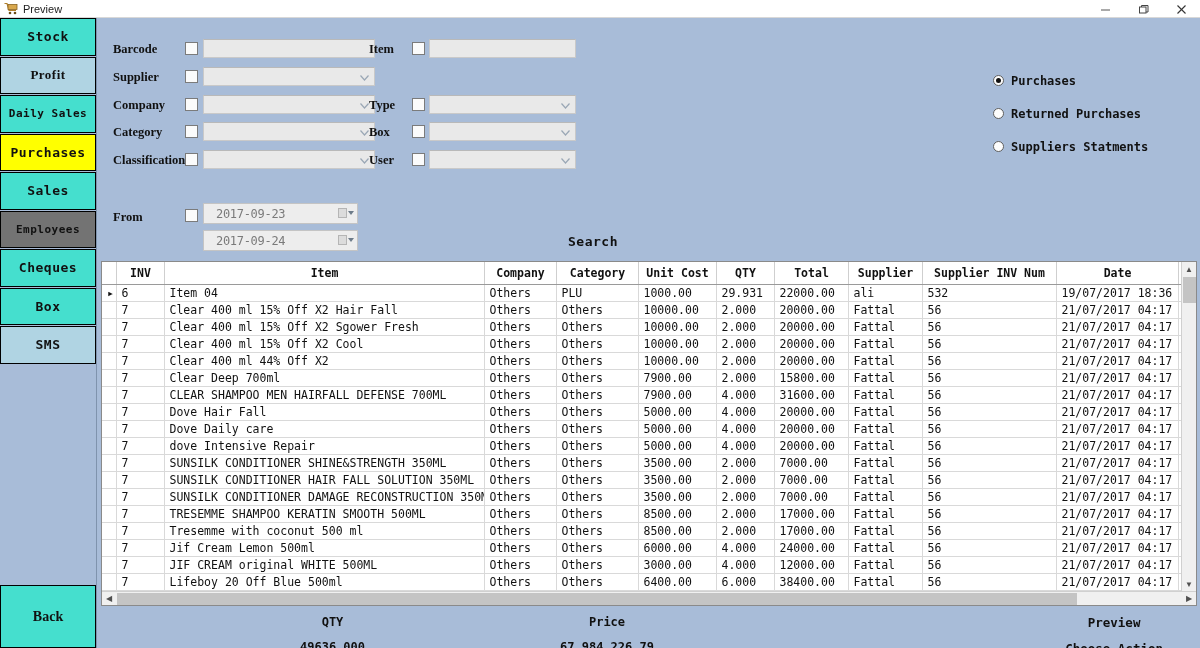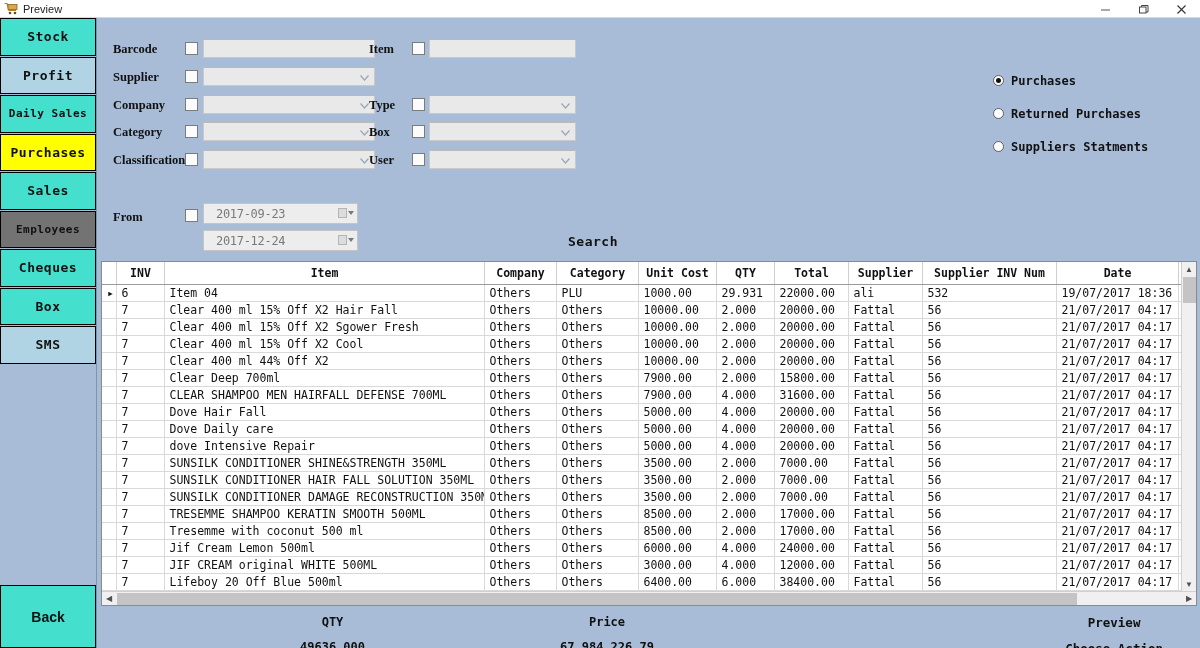--- a/index.html
+++ b/index.html
@@ -53,21 +53,21 @@
     color: #111;
     cursor: pointer;
     letter-spacing: 0.5px;
   }
   .side-btn.small { font-size: 11px; }
   .side-spacer { flex: 1 1 auto; }
   #back-btn {
     height: 63px;
     border: 1px solid #000;
     display: flex; align-items: center; justify-content: center;
-    font-family: Liberation Sans, sans-serif;
+    font-family: Liberation Serif, serif;
     font-weight: bold; font-size: 14px; color: #111;
     cursor: pointer;
   }
 
   
   #main {
     flex: 1 1 auto; height: 630px;
     background: #a8bcd8;
     position: relative;
     border-left: 1px solid #7f93ad;
@@ -336,21 +336,21 @@
     </div>
   </div>
 </div>
 
 <div id="root">
 
   <div id="sidebar">
     <div class="side-btn" style="background: rgb(69, 223, 206);">
       <span>Stock</span>
     </div>
-    <div class="side-btn" style="background: rgb(176, 212, 227);">
+    <div class="side-btn" style="background: rgb(176, 212, 227); font-family: Liberation Serif, serif;">
       <span>Profit</span>
     </div>
     <div class="side-btn small" style="background: rgb(69, 223, 206);">
       <span>Daily Sales</span>
     </div>
     <div class="side-btn" style="background: rgb(255, 255, 0);">
       <span>Purchases</span>
     </div>
     <div class="side-btn" style="background: rgb(69, 223, 206);">
       <span>Sales</span>
@@ -458,21 +458,21 @@
       <div class="f-label" style="left:4px; top:192px;">From</div>
       <div class="f-check" style="left:76px; top:191px;"></div>
       <div class="f-date" style="left:94px; top:185px; width:155px;">
         <span class="dtext">2017-09-23</span>
         <span class="cal">
           <span class="sq"></span>
             <span class="tri"></span>
         </span>
       </div>
       <div class="f-date" style="left:94px; top:212px; width:155px;">
-        <span class="dtext">2017-12-24</span>
+        <span class="dtext">2017-09-24</span>
         <span class="cal">
           <span class="sq"></span>
             <span class="tri"></span>
         </span>
       </div>
 
       <div id="search-btn">
         <span>Search</span>
       </div>
     </div>

